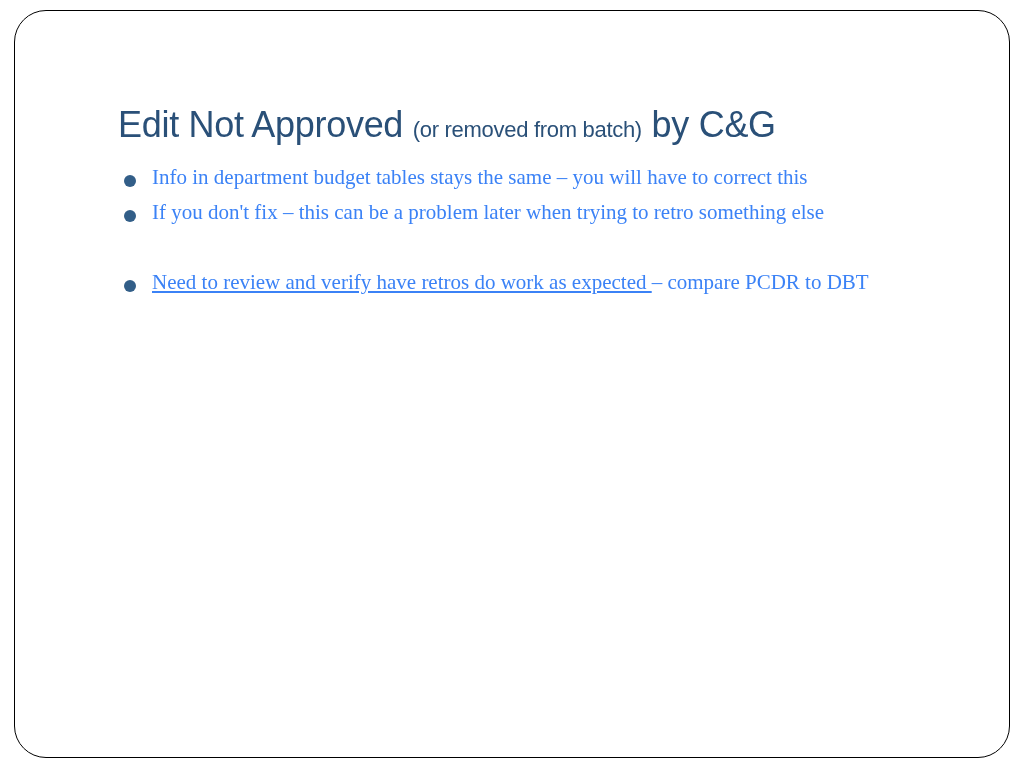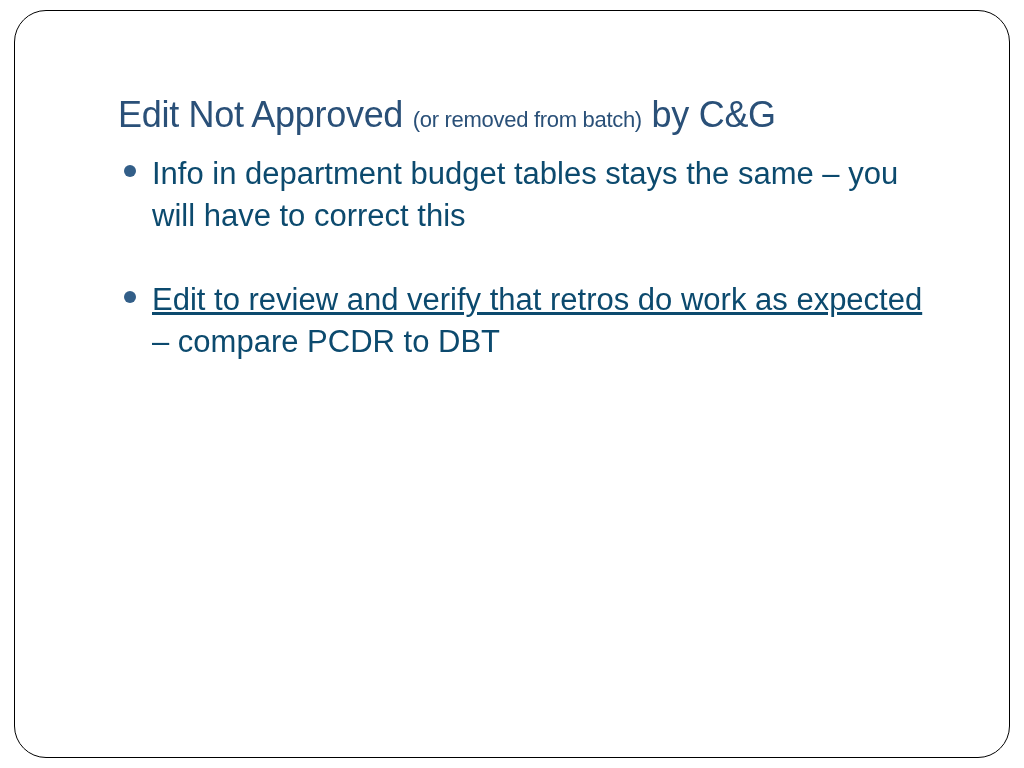--- a/index.html
+++ b/index.html
@@ -18,21 +18,21 @@
       position: absolute;
       top: 10px;
       left: 14px;
       right: 14px;
       bottom: 10px;
       border: 1.5px solid #000000;
       border-radius: 32px;
     }
     .content {
       position: absolute;
-      top: 92px;
+      top: 102px;
       left: 118px;
       right: 90px;
     }
     .title {
       color: #2a5078;
       font-family: Verdana, Geneva, sans-serif;
       font-size: 36px;
       font-weight: 400;
       line-height: 1.25;
       margin-bottom: 16px;
@@ -41,24 +41,24 @@
     .title-small {
       font-size: 22px;
     }
     .bullets {
       list-style: none;
       padding: 0;
     }
     .bullet-item {
       position: relative;
       padding-left: 34px;
-      font-family: Liberation Sans, sans-serif;
-      font-size: 31px;
+      font-family: Liberation Serif, serif;
+      font-size: 21px;
       line-height: 1.36;
-      color: #0c4a6e;
+      color: #3b82f6;
       margin-bottom: 6px;
     }
     .bullet-item::before {
       content: "";
       position: absolute;
       left: 6px;
       top: 12px;
       width: 12px;
       height: 12px;
       border-radius: 50%;
@@ -78,18 +78,21 @@
 
 <div class="content">
   <h1 class="title">
     <span>Edit Not Approved </span><span class="title-small">(or removed from batch)</span><span> by C&amp;G</span>
   </h1>
 
   <ul class="bullets">
     <li class="bullet-item">
       <span>Info in department budget tables stays the same – you will have to correct this</span>
     </li>
+    <li class="bullet-item">
+      <span>If you don't fix – this can be a problem later when trying to retro something else</span>
+    </li>
     <li class="spacer" style="list-style:none;"></li>
     <li class="bullet-item">
-      <span class="underline">Edit to review and verify that retros do work as expected </span><span>– compare PCDR to DBT</span>
+      <span class="underline">Need to review and verify have retros do work as expected </span><span>– compare PCDR to DBT</span>
     </li>
   </ul>
 </div>
 
 </body></html>

